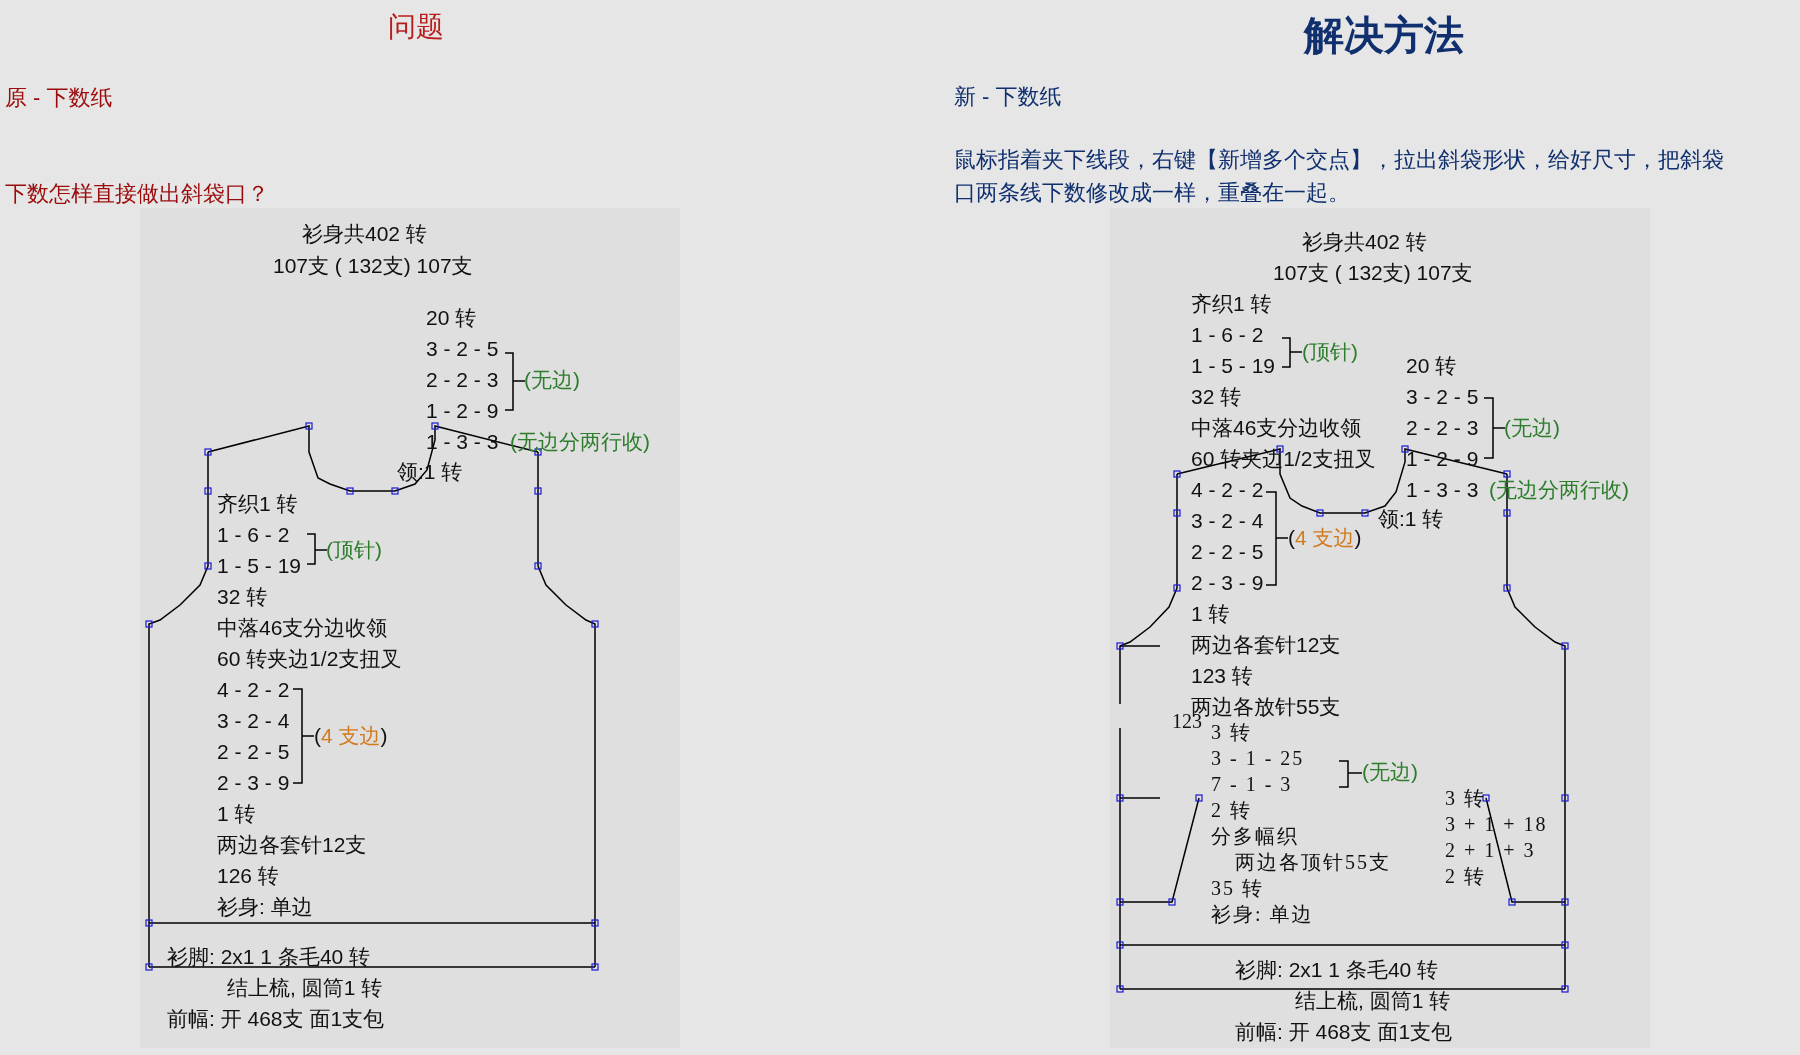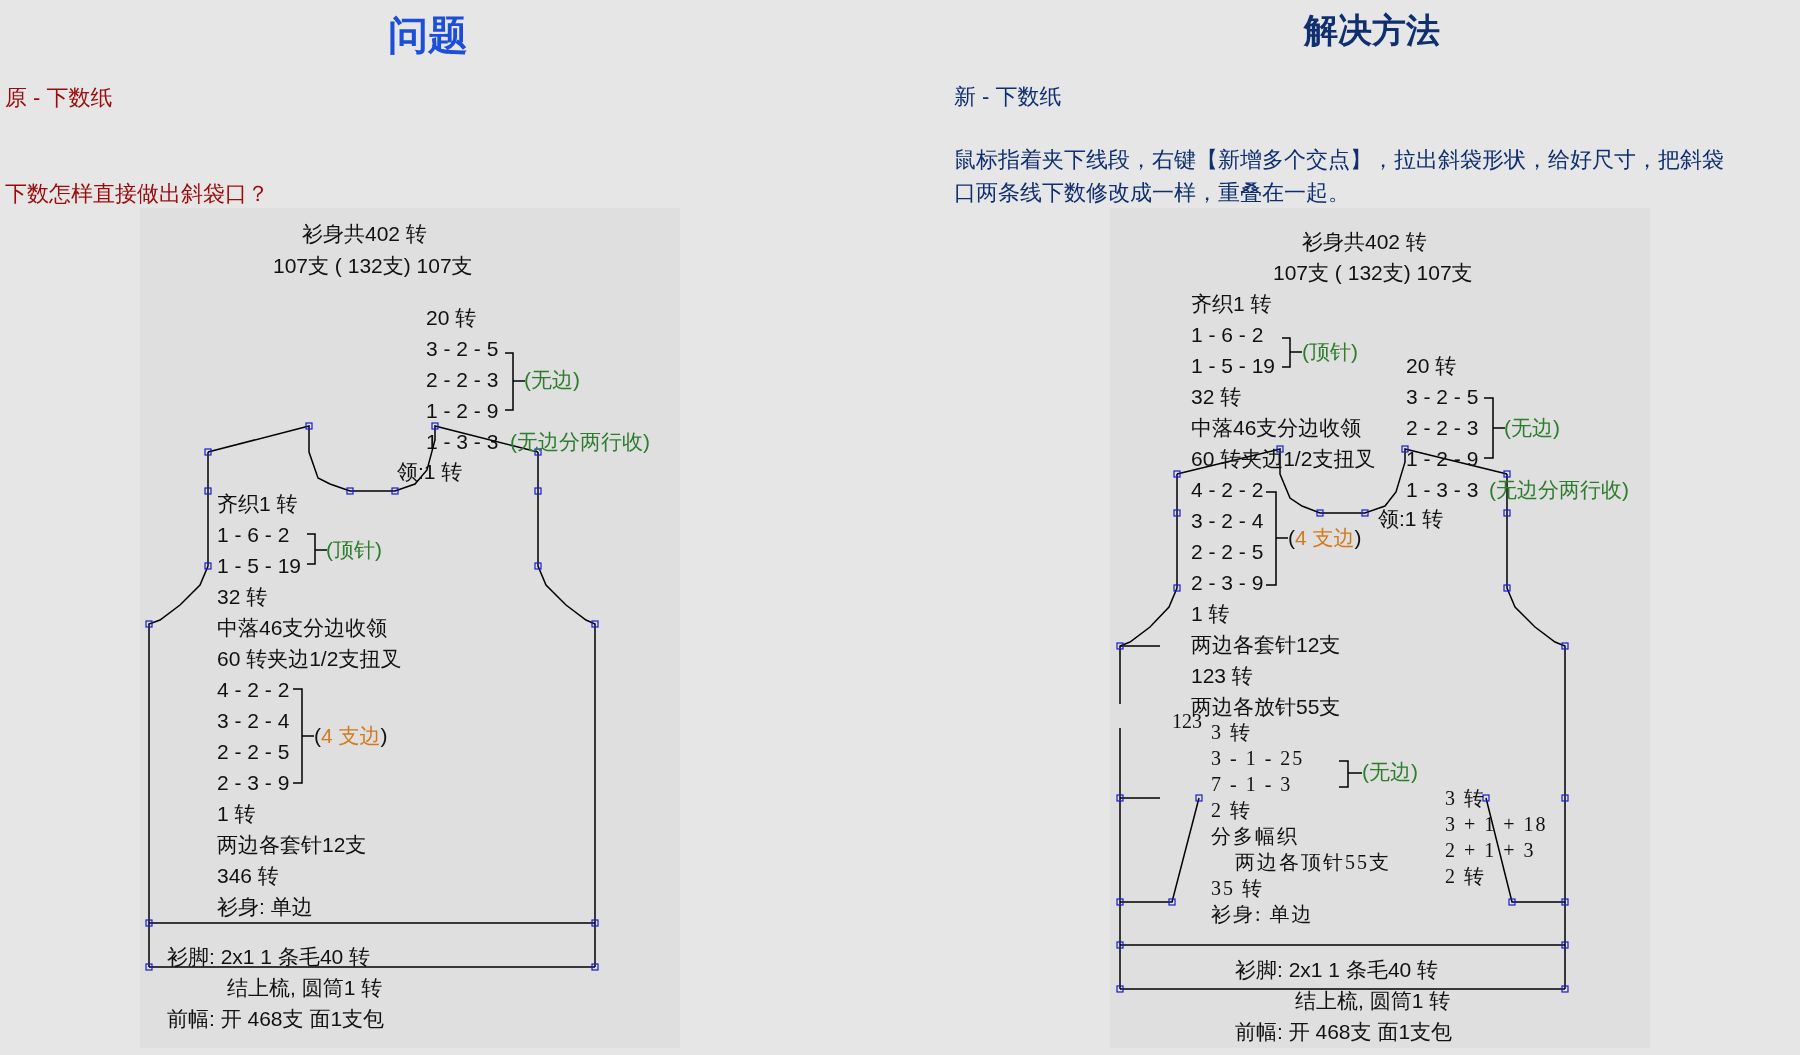--- a/index.html
+++ b/index.html
@@ -2,22 +2,22 @@
 <html><head>
 <meta charset="utf-8">
 <style>
   html, body { margin: 0; padding: 0; }
   body {
     width: 1800px; height: 1055px; position: relative; overflow: hidden;
     background: #e6e6e6;
     font-family: "Liberation Sans", "DejaVu Sans", sans-serif;
   }
   .abs { position: absolute; white-space: nowrap; }
-  .h-problem { color: #1d4ed8; font-size: 40px; font-weight: bold; }
-  .h-solution { color: #0f2f6e; font-size: 34px; font-weight: bold; }
+  .h-problem { color: #b91c1c; font-size: 28px; font-weight: normal; }
+  .h-solution { color: #0f2f6e; font-size: 40px; font-weight: bold; }
   .red { color: #9b0b0b; font-size: 22px; }
   .blue { color: #0f2f6e; font-size: 22px; line-height: 34px; }
   .panel { position: absolute; background: #dfdfdf; }
   .t { position: absolute; white-space: nowrap; font-size: 21px; color: #111; line-height: 24px; }
   .serif { font-family: "Liberation Serif", "DejaVu Serif", serif; font-size: 20px; letter-spacing: 2px; }
   .green { color: #2d7d2d; }
   .orange { color: #d27a1e; }
   svg.shape { position: absolute; left: 0; top: 0; pointer-events: none; }
 </style>
 </head>
@@ -89,21 +89,21 @@
 <div class="t" style="left:217px; top:554px;">1 - 5 - 19</div>
 <div class="t" style="left:217px; top:585px;">32 转</div>
 <div class="t" style="left:217px; top:616px;">中落46支分边收领</div>
 <div class="t" style="left:217px; top:647px;">60 转夹边1/2支扭叉</div>
 <div class="t" style="left:217px; top:678px;">4 - 2 - 2</div>
 <div class="t" style="left:217px; top:709px;">3 - 2 - 4</div>
 <div class="t" style="left:217px; top:740px;">2 - 2 - 5</div>
 <div class="t" style="left:217px; top:771px;">2 - 3 - 9</div>
 <div class="t" style="left:217px; top:802px;">1 转</div>
 <div class="t" style="left:217px; top:833px;">两边各套针12支</div>
-<div class="t" style="left:217px; top:864px;">346 转</div>
+<div class="t" style="left:217px; top:864px;">126 转</div>
 <div class="t" style="left:217px; top:895px;">衫身: 单边</div>
 <div class="t green" style="left:326px; top:538px;">(顶针)</div>
 <div class="t" style="left:314px; top:724px;">(<span class="orange">4</span><span class="orange"> 支边</span>)</div>
 
 <div class="t" style="left:167px; top:945px;">衫脚: 2x1    1 条毛40 转</div>
 <div class="t" style="left:227px; top:976px;">结上梳, 圆筒1 转</div>
 <div class="t" style="left:167px; top:1007px;">前幅: 开 468支 面1支包</div>
 
 <div class="panel" style="left:1110px; top:208px; width:540px; height:840px;"></div>
 

